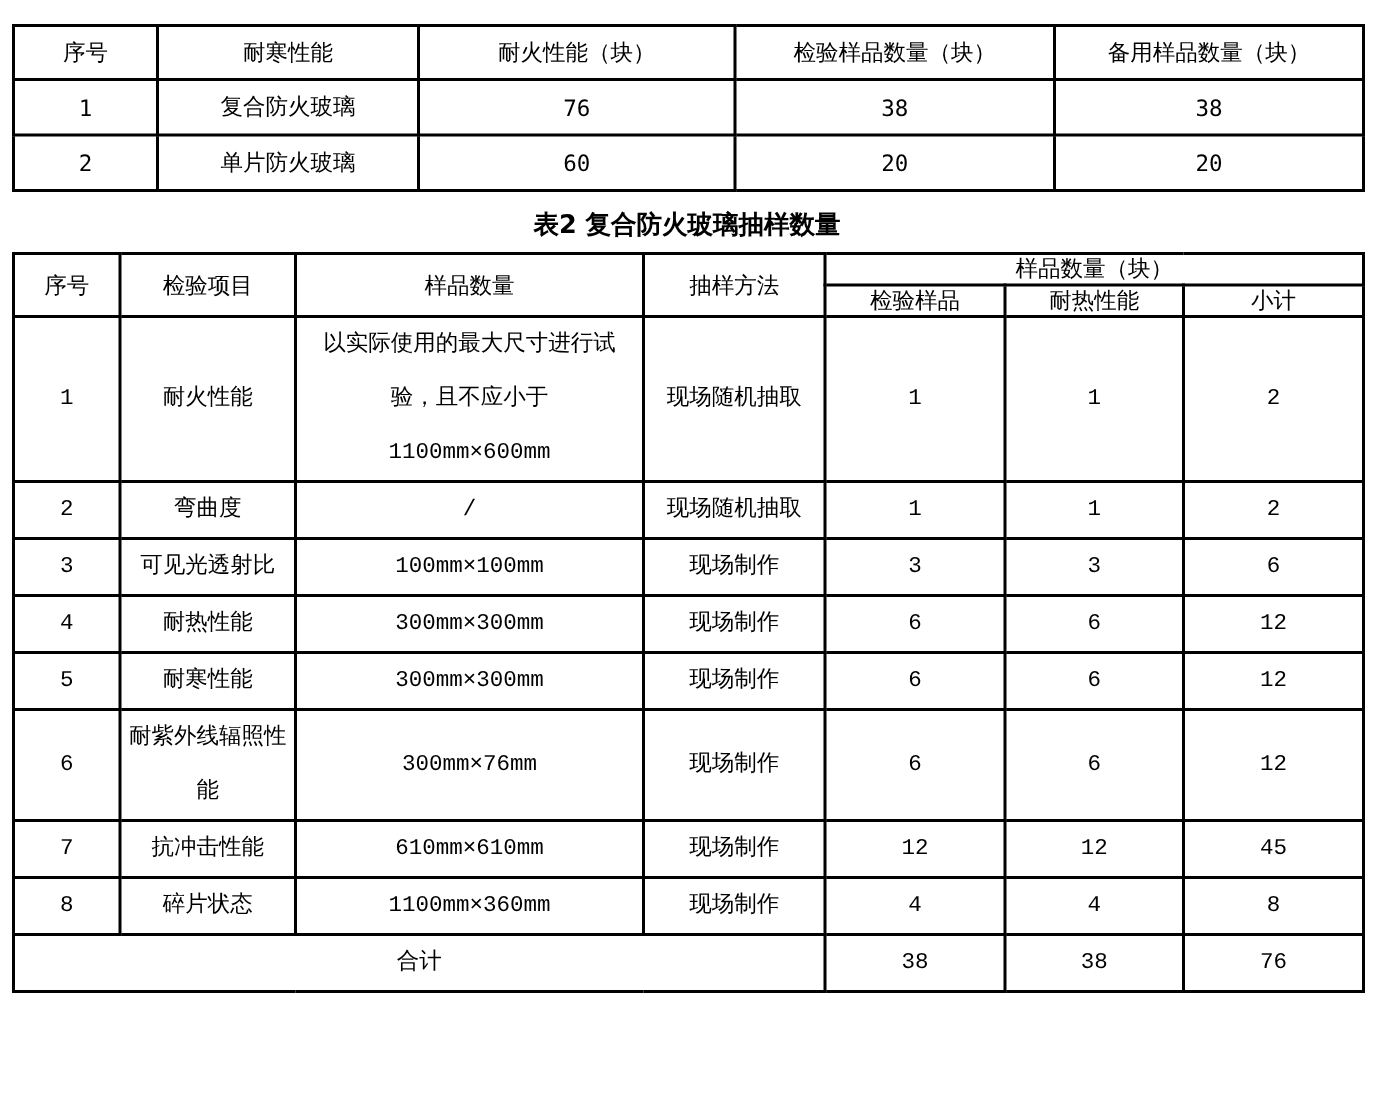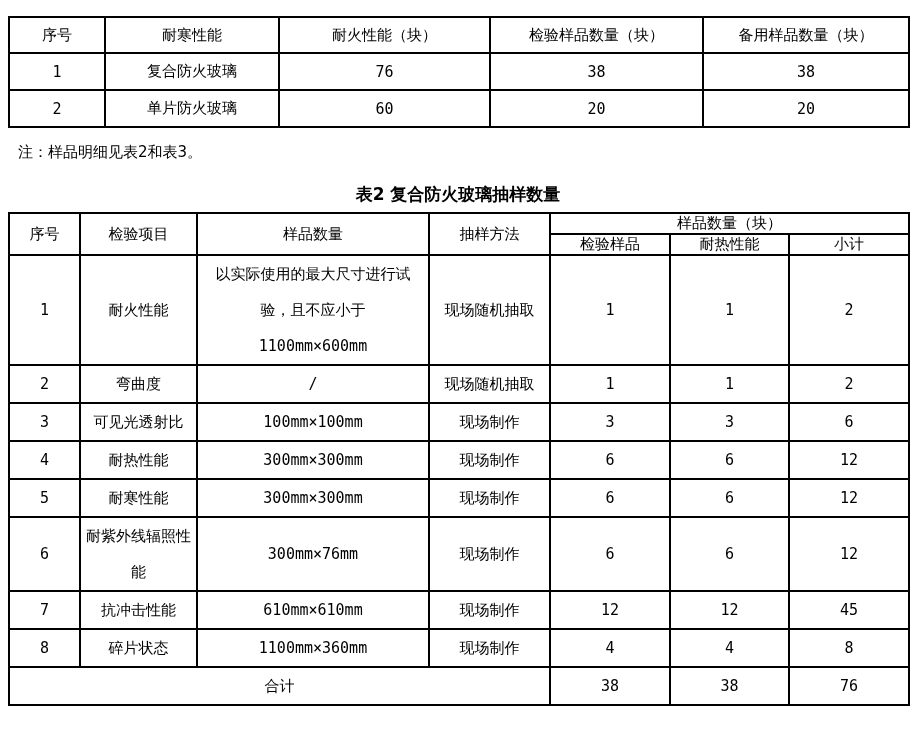--- a/index.html
+++ b/index.html
@@ -39,34 +39,34 @@
     vertical-align: middle;
     padding: 0 4px;
     box-sizing: border-box;
     overflow: hidden;
   }
   .t1 { margin-top: 8px; }
   .t1 th { height: 36px; }
   .t1 td { height: 37px; }
   .t2 { margin-top: 8px; }
   .t2 th { height: 19px; }
-  .t2 td { line-height: 36px; }
+  .t2 td { line-height: 36px; font-family: Liberation Mono, monospace; }
   .h-std  { height: 37px; }
   .h-tall { height: 69px; }
   .h-total{ height: 38px; }
   .num, .spec {
     font-family: "DejaVu Sans Mono", "Liberation Mono", monospace;
   }
   .spec { padding: 0 12px; line-height: 34px; }
   .note {
     font-size: 15px;
     line-height: 20px;
     margin: 14px 0 0 18px;
   }
-  .title2 { margin-top: 22px; }
+  .title2 { margin-top: 12px; }
 </style>
 </head>
 <body>
 
 <div class="page">
 
 
   <table class="t1">
     <colgroup>
       <col style="width:96px">
@@ -93,21 +93,20 @@
     <tr>
       <td class="num">2</td>
       <td>单片防火玻璃</td>
       <td class="num">60</td>
       <td class="num">20</td>
       <td class="num">20</td>
     </tr>
   </tbody>
     </table>
 
-  <p class="note">注：样品明细见表2和表3。</p>
 
   <p class="tbl-title title2">表2 复合防火玻璃抽样数量</p>
 
   <table class="t2">
     <colgroup>
       <col style="width:71px">
         <col style="width:117px">
         <col style="width:232px">
         <col style="width:121px">
       <col style="width:120px">

